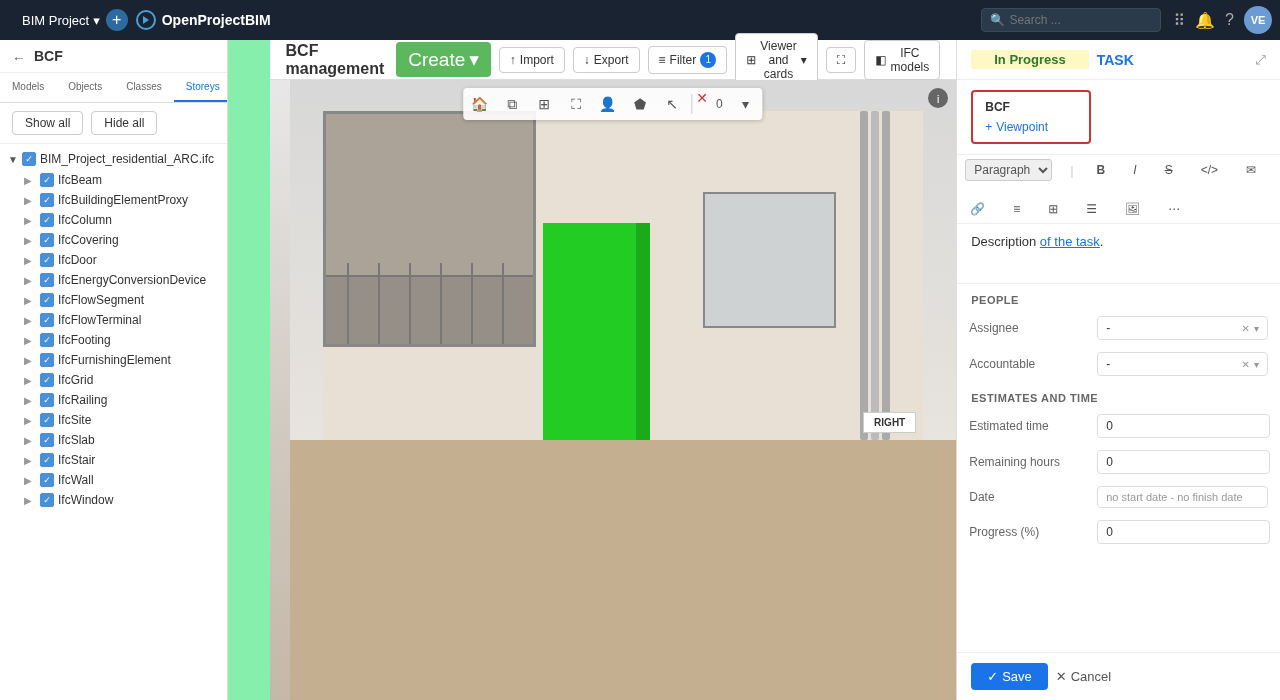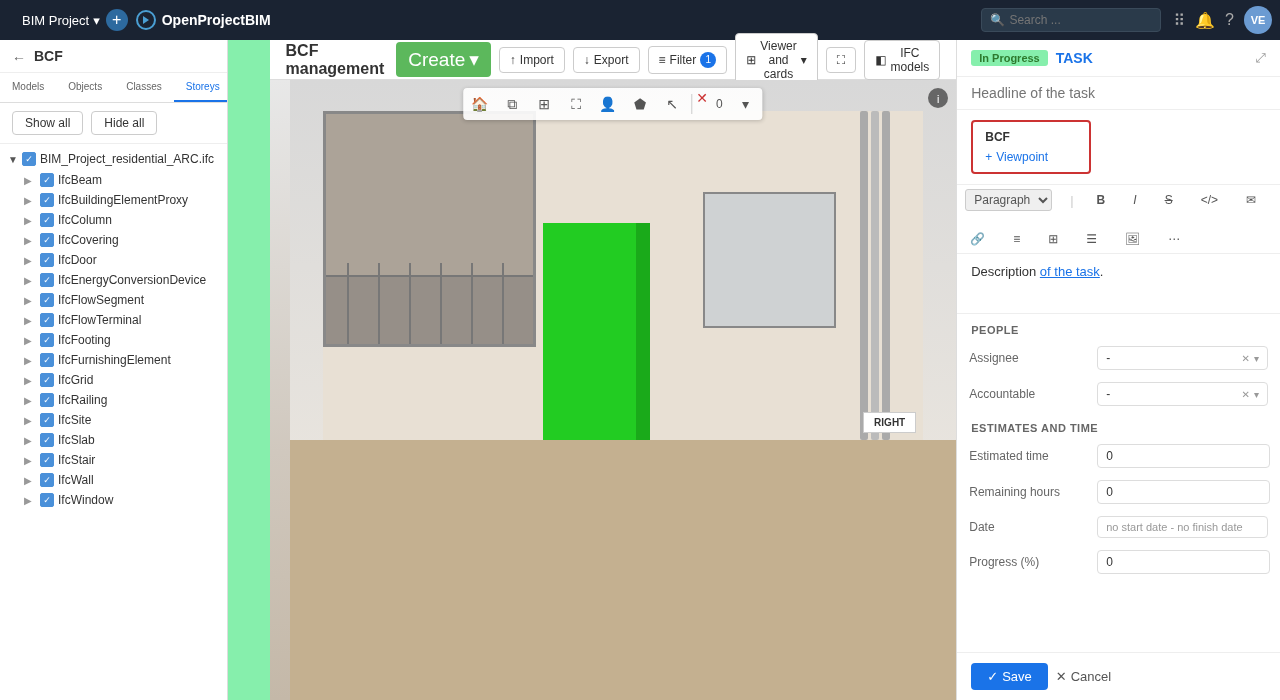--- a/index.html
+++ b/index.html
@@ -53,21 +53,21 @@
     .viewer-toolbar { position: absolute; top: 8px; left: 50%; transform: translateX(-50%); display: flex; gap: 2px; background: rgba(255,255,255,0.9); border-radius: 4px; padding: 2px; box-shadow: 0 1px 4px rgba(0,0,0,0.2); }
     .viewer-tool { width: 30px; height: 28px; display: flex; align-items: center; justify-content: center; cursor: pointer; border-radius: 3px; color: #555; font-size: 14px; border: none; background: none; }
     .viewer-tool-sep { width: 1px; background: #ccc; margin: 4px 2px; }
     .cross-count { display: flex; align-items: center; gap: 2px; font-size: 12px; color: #555; padding: 0 6px; }
     .viewer-info { position: absolute; top: 8px; right: 8px; width: 20px; height: 20px; border-radius: 50%; background: #666; color: #fff; display: flex; align-items: center; justify-content: center; font-size: 11px; cursor: pointer; }
 
     
     .right-panel { width: 370px; background: #fff; border-left: 1px solid #ddd; display: flex; flex-direction: column; overflow: hidden; }
     .right-header { padding: 10px 14px; border-bottom: 1px solid #eee; display: flex; align-items: center; justify-content: space-between; }
     .task-status { display: flex; align-items: center; gap: 8px; }
-    .status-badge { background: #86efac; color: #2d7a2d; font-size: 11px; font-weight: 600; padding: 2px 8px; border-radius: 3px; }
+    .status-badge { background: #fef9c3; color: #2d7a2d; font-size: 13px; font-weight: 600; padding: 2px 23px; border-radius: 3px; }
     .task-label { color: #1a73e8; font-size: 14px; font-weight: 600; }
     .expand-icon { color: #999; cursor: pointer; }
     .task-title-input { width: 100%; padding: 8px 14px; border: none; border-bottom: 1px solid #eee; font-size: 14px; color: #999; outline: none; }
     .bcf-section { padding: 10px 14px; border-bottom: 1px solid #eee; }
     .bcf-box { border: 2px solid #cc3333; border-radius: 4px; padding: 8px 12px; display: inline-flex; flex-direction: column; gap: 6px; min-width: 120px; }
     .bcf-label { font-size: 12px; font-weight: 600; color: #333; }
     .bcf-add-viewpoint { display: flex; align-items: center; gap: 4px; font-size: 12px; color: #1a73e8; cursor: pointer; }
     .editor-toolbar { padding: 4px 8px; border-bottom: 1px solid #eee; display: flex; align-items: center; gap: 18px; flex-wrap: wrap; }
     .editor-tool { background: none; border: none; cursor: pointer; padding: 3px 5px; border-radius: 3px; font-size: 12px; color: #555; }
     .paragraph-select { font-size: 12px; border: 1px solid #ccc; border-radius: 3px; padding: 2px 4px; color: #555; cursor: pointer; }
@@ -325,21 +325,20 @@
   </div>
 
   <div class="right-panel">
     <div class="right-header">
       <div class="task-status">
         <span class="status-badge">In Progress</span>
         <span class="task-label">TASK</span>
       </div>
       <span class="expand-icon">⤢</span>
     </div>
-    <input class="task-title-input" type="text" placeholder="Headline of the task" style="">
     <div class="bcf-section">
       <div class="bcf-box">
         <span class="bcf-label">BCF</span>
         <div class="bcf-add-viewpoint">
           <span>+</span>
           <span>Viewpoint</span>
         </div>
       </div>
     </div>
     <div class="editor-toolbar">

